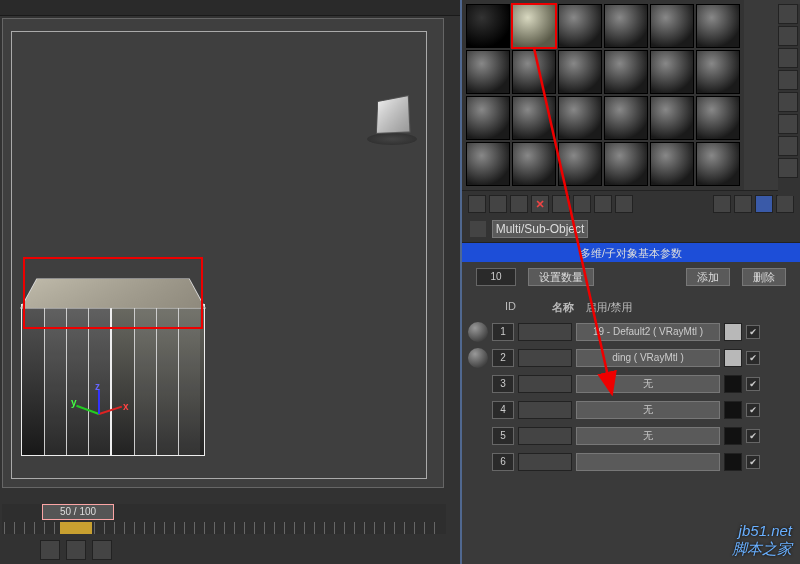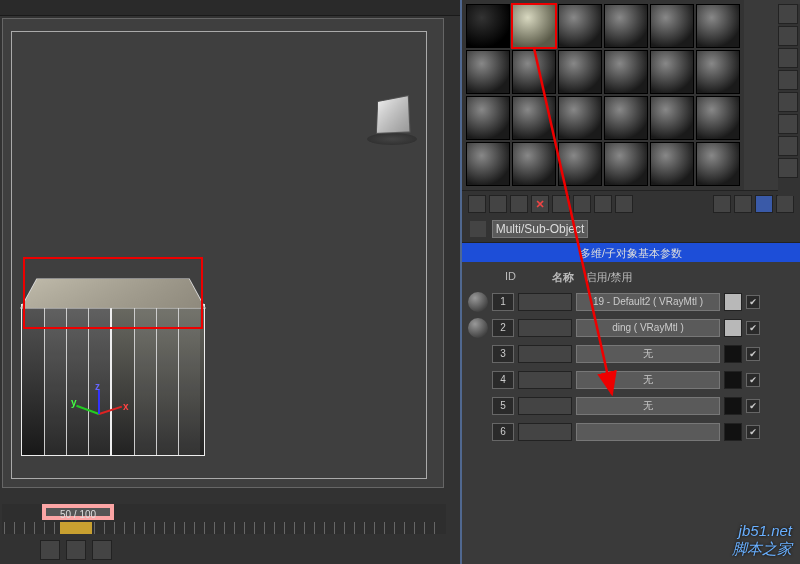--- a/index.html
+++ b/index.html
@@ -19,21 +19,21 @@
 .wf { position: absolute; background: rgba(255,255,255,0.08); border-left: 1px solid #ccc; }
 .gizmo { position: absolute; left: 72px; top: 370px; width: 50px; height: 50px; }
 .gizmo .ax { position: absolute; left: 24px; top: 24px; width: 24px; height: 2px; transform-origin: left center; }
 .gizmo .xr { background: #d22; transform: rotate(-18deg); }
 .gizmo .yg { background: #2c2; transform: rotate(-160deg); }
 .gizmo .zb { background: #33f; transform: rotate(-90deg); }
 .gizmo .lbl { position: absolute; font-size: 10px; font-weight: bold; }
 .red-box { position: absolute; border: 2px solid #e00; pointer-events: none; }
 .red-sel-vp { left: 20px; top: 238px; width: 180px; height: 72px; }
 .timeline { position: absolute; left: 2px; bottom: 30px; height: 30px; width: 444px; background: #2e2e2e; }
-.timeline-slider { position: absolute; left: 40px; top: 0; width: 72px; height: 16px; background: #555; border: 4px solid #fca5a5; text-align: center; font-size: 10px; line-height: 14px; color: #ddd; }
+.timeline-slider { position: absolute; left: 40px; top: 0; width: 72px; height: 16px; background: #555; border: 1px solid #fca5a5; text-align: center; font-size: 10px; line-height: 14px; color: #ddd; }
 .tick-bar { position: absolute; bottom: 0; left: 2px; right: 2px; height: 12px; background: repeating-linear-gradient(90deg, #666 0 1px, transparent 1px 10px); }
 .tick-bar::before { content: ''; position: absolute; left: 56px; top: 0; width: 32px; height: 12px; background: #c8a030; }
 .statusbar { position: absolute; bottom: 0; left: 0; height: 28px; width: 460px; background: #323232; display: flex; align-items: center; gap: 6px; padding-left: 40px; }
 .statusbar .ico { width: 20px; height: 20px; background: #444; border: 1px solid #222; }
 .right-panel { flex: 1; background: #3a3a3a; border-left: 2px solid #506890; position: relative; }
 .mat-grid { display: grid; grid-template-columns: repeat(6, 44px); gap: 2px; padding: 4px 4px; background: #333; }
 .mat-slot { width: 44px; height: 44px; background: radial-gradient(circle at 35% 30%, #888, #1a1a1a 75%); border: 1px solid #000; }
 .mat-slot.dark { background: radial-gradient(circle at 35% 30%, #333, #000 75%); }
 .mat-slot.active { outline: 2px solid #e00; outline-offset: -1px; background: radial-gradient(circle at 35% 30%, #d8d8c0, #5a5a48 75%); }
 .mat-sidebar { position: absolute; right: 0; top: 4px; width: 22px; height: 192px; background: #333; display: flex; flex-direction: column; gap: 2px; }
@@ -170,20 +170,27 @@
       <div class="b"></div>
     </div>
 
     <div class="mat-name-row">
       <div class="dropper"></div>
       <div class="type-btn">Multi/Sub-Object</div>
     </div>
 
     <div class="rollout-hdr">多维/子对象基本参数</div>
 
+    <div class="ctrl-row">
+      <div class="spin">10</div>
+      <div class="btn">设置数量</div>
+      <div style="flex:1"></div>
+      <div class="btn">添加</div>
+      <div class="btn">删除</div>
+    </div>
 
     <div class="sub-table">
       <div class="sub-hdr">
         <span class="c1">ID</span>
         <span class="c2">名称</span>
         <span class="c4">启用/禁用</span>
       </div>
       <div id="sub-rows">
           <div class="sub-row">
             <div class="thumb"></div>

